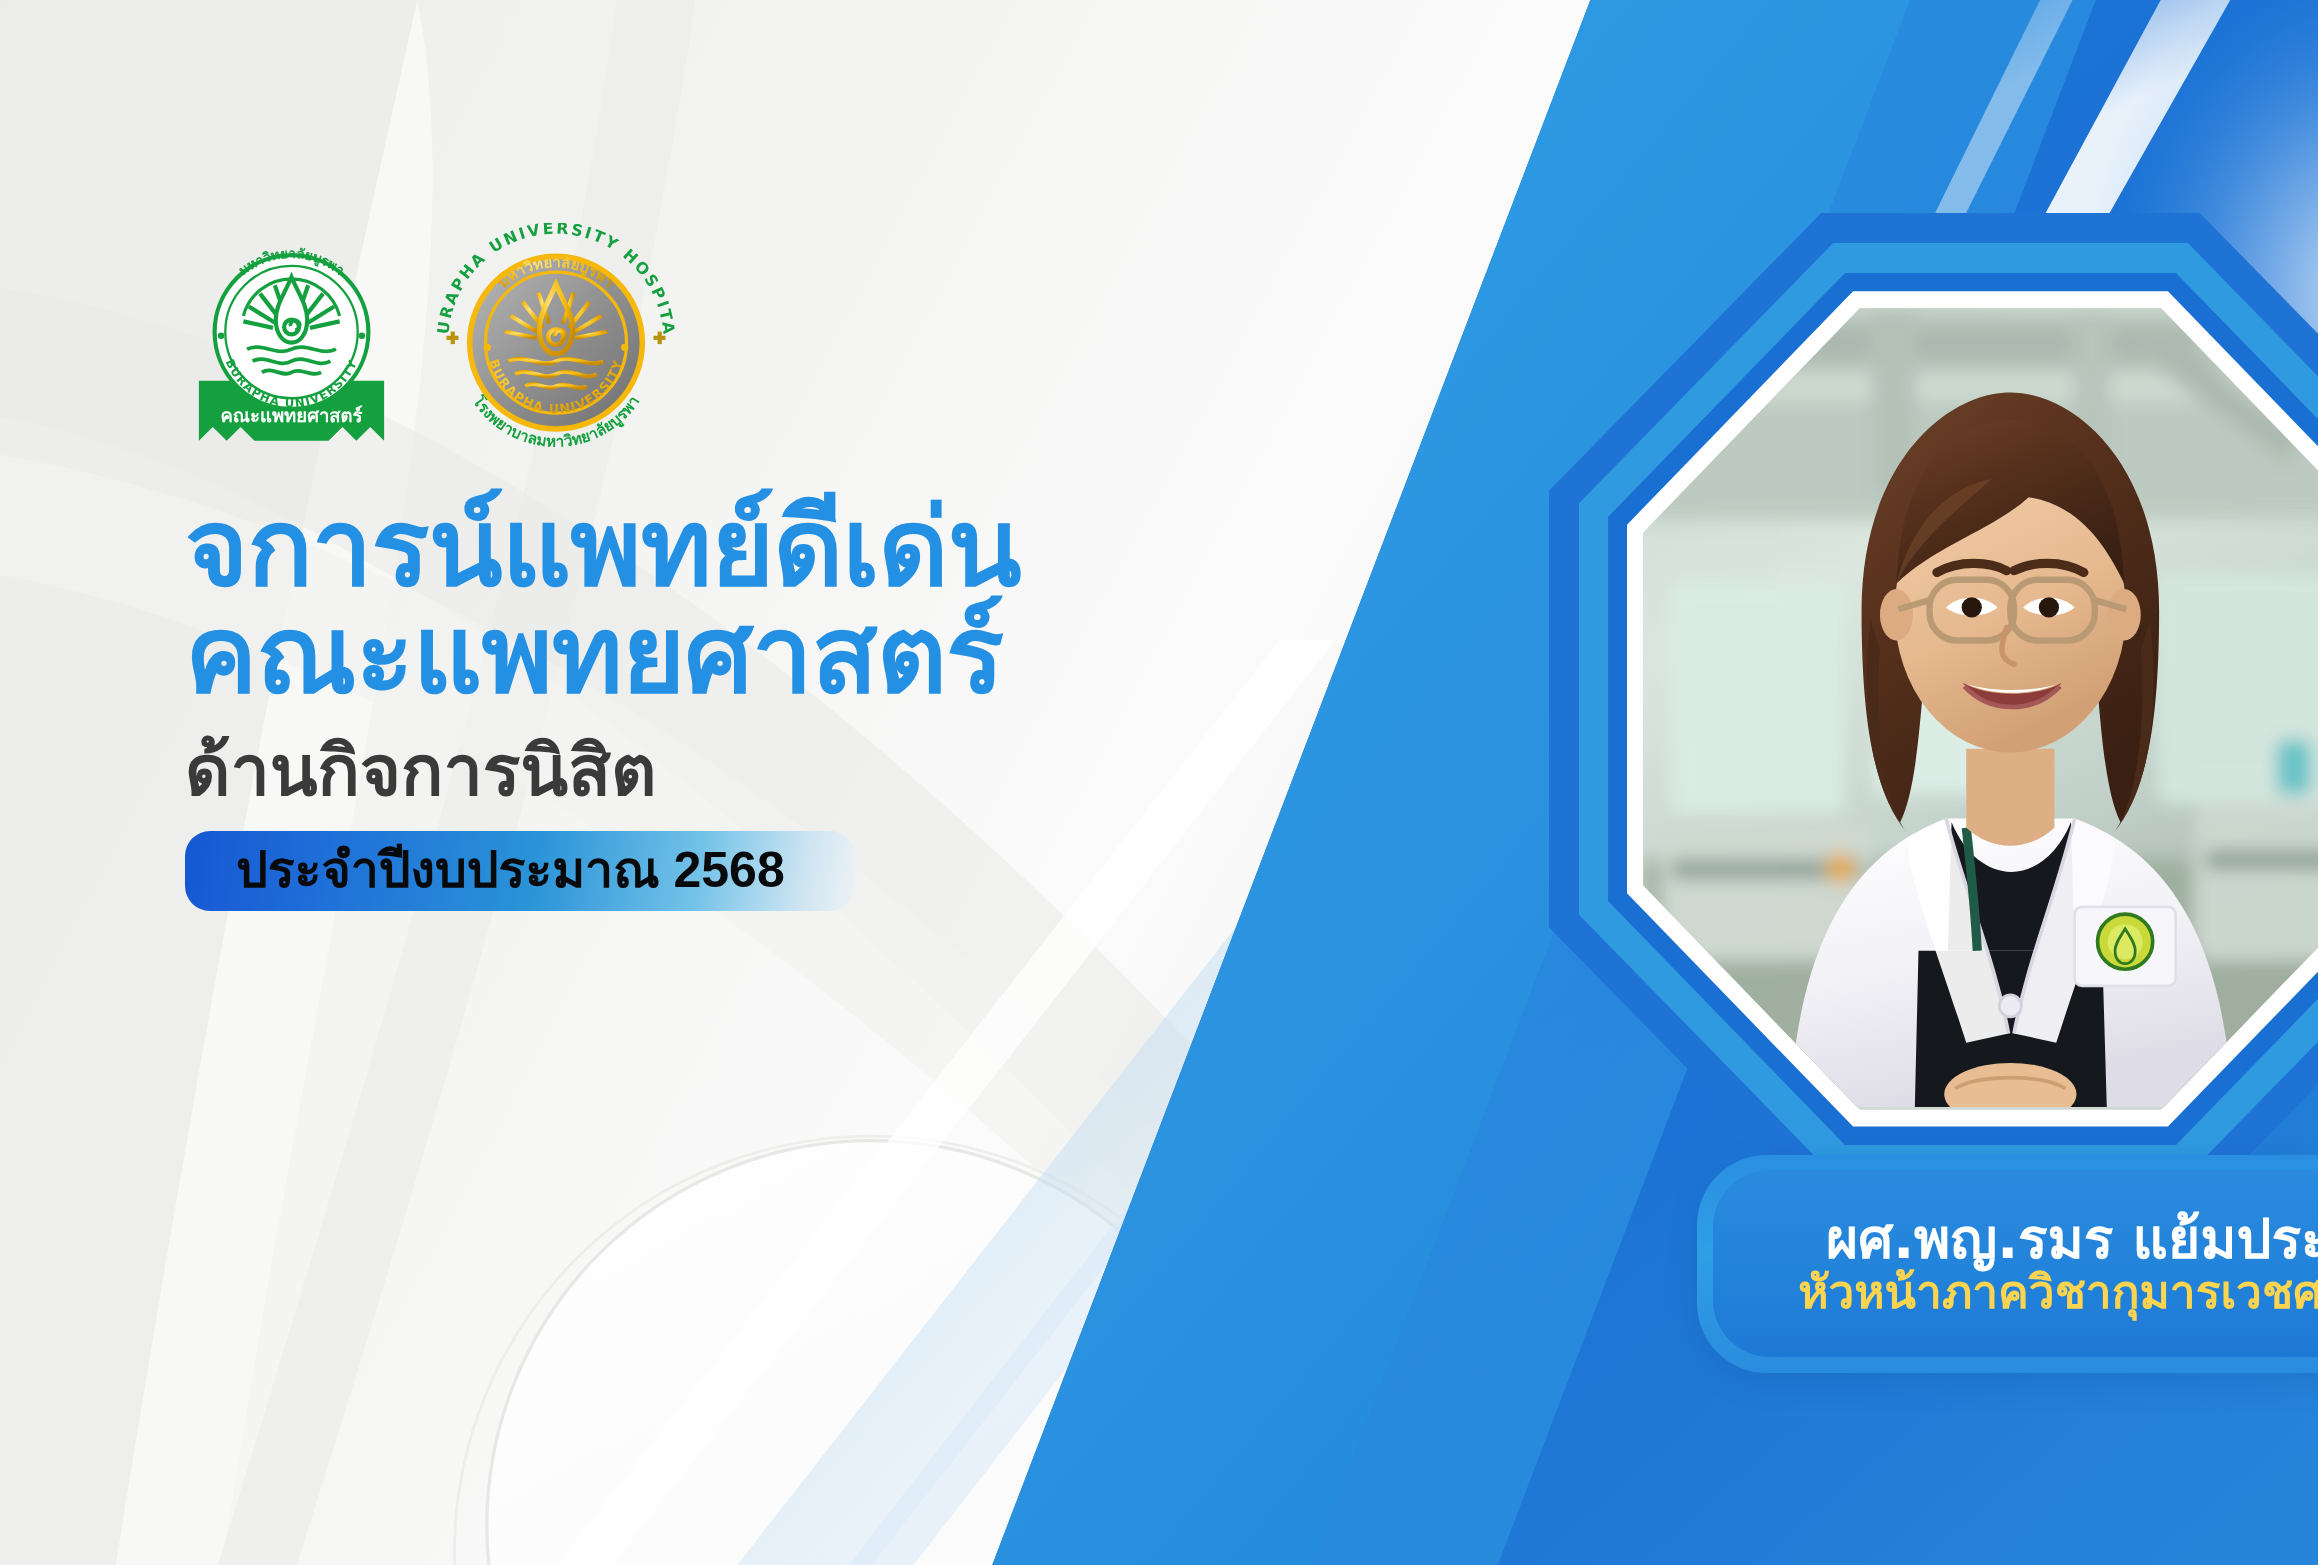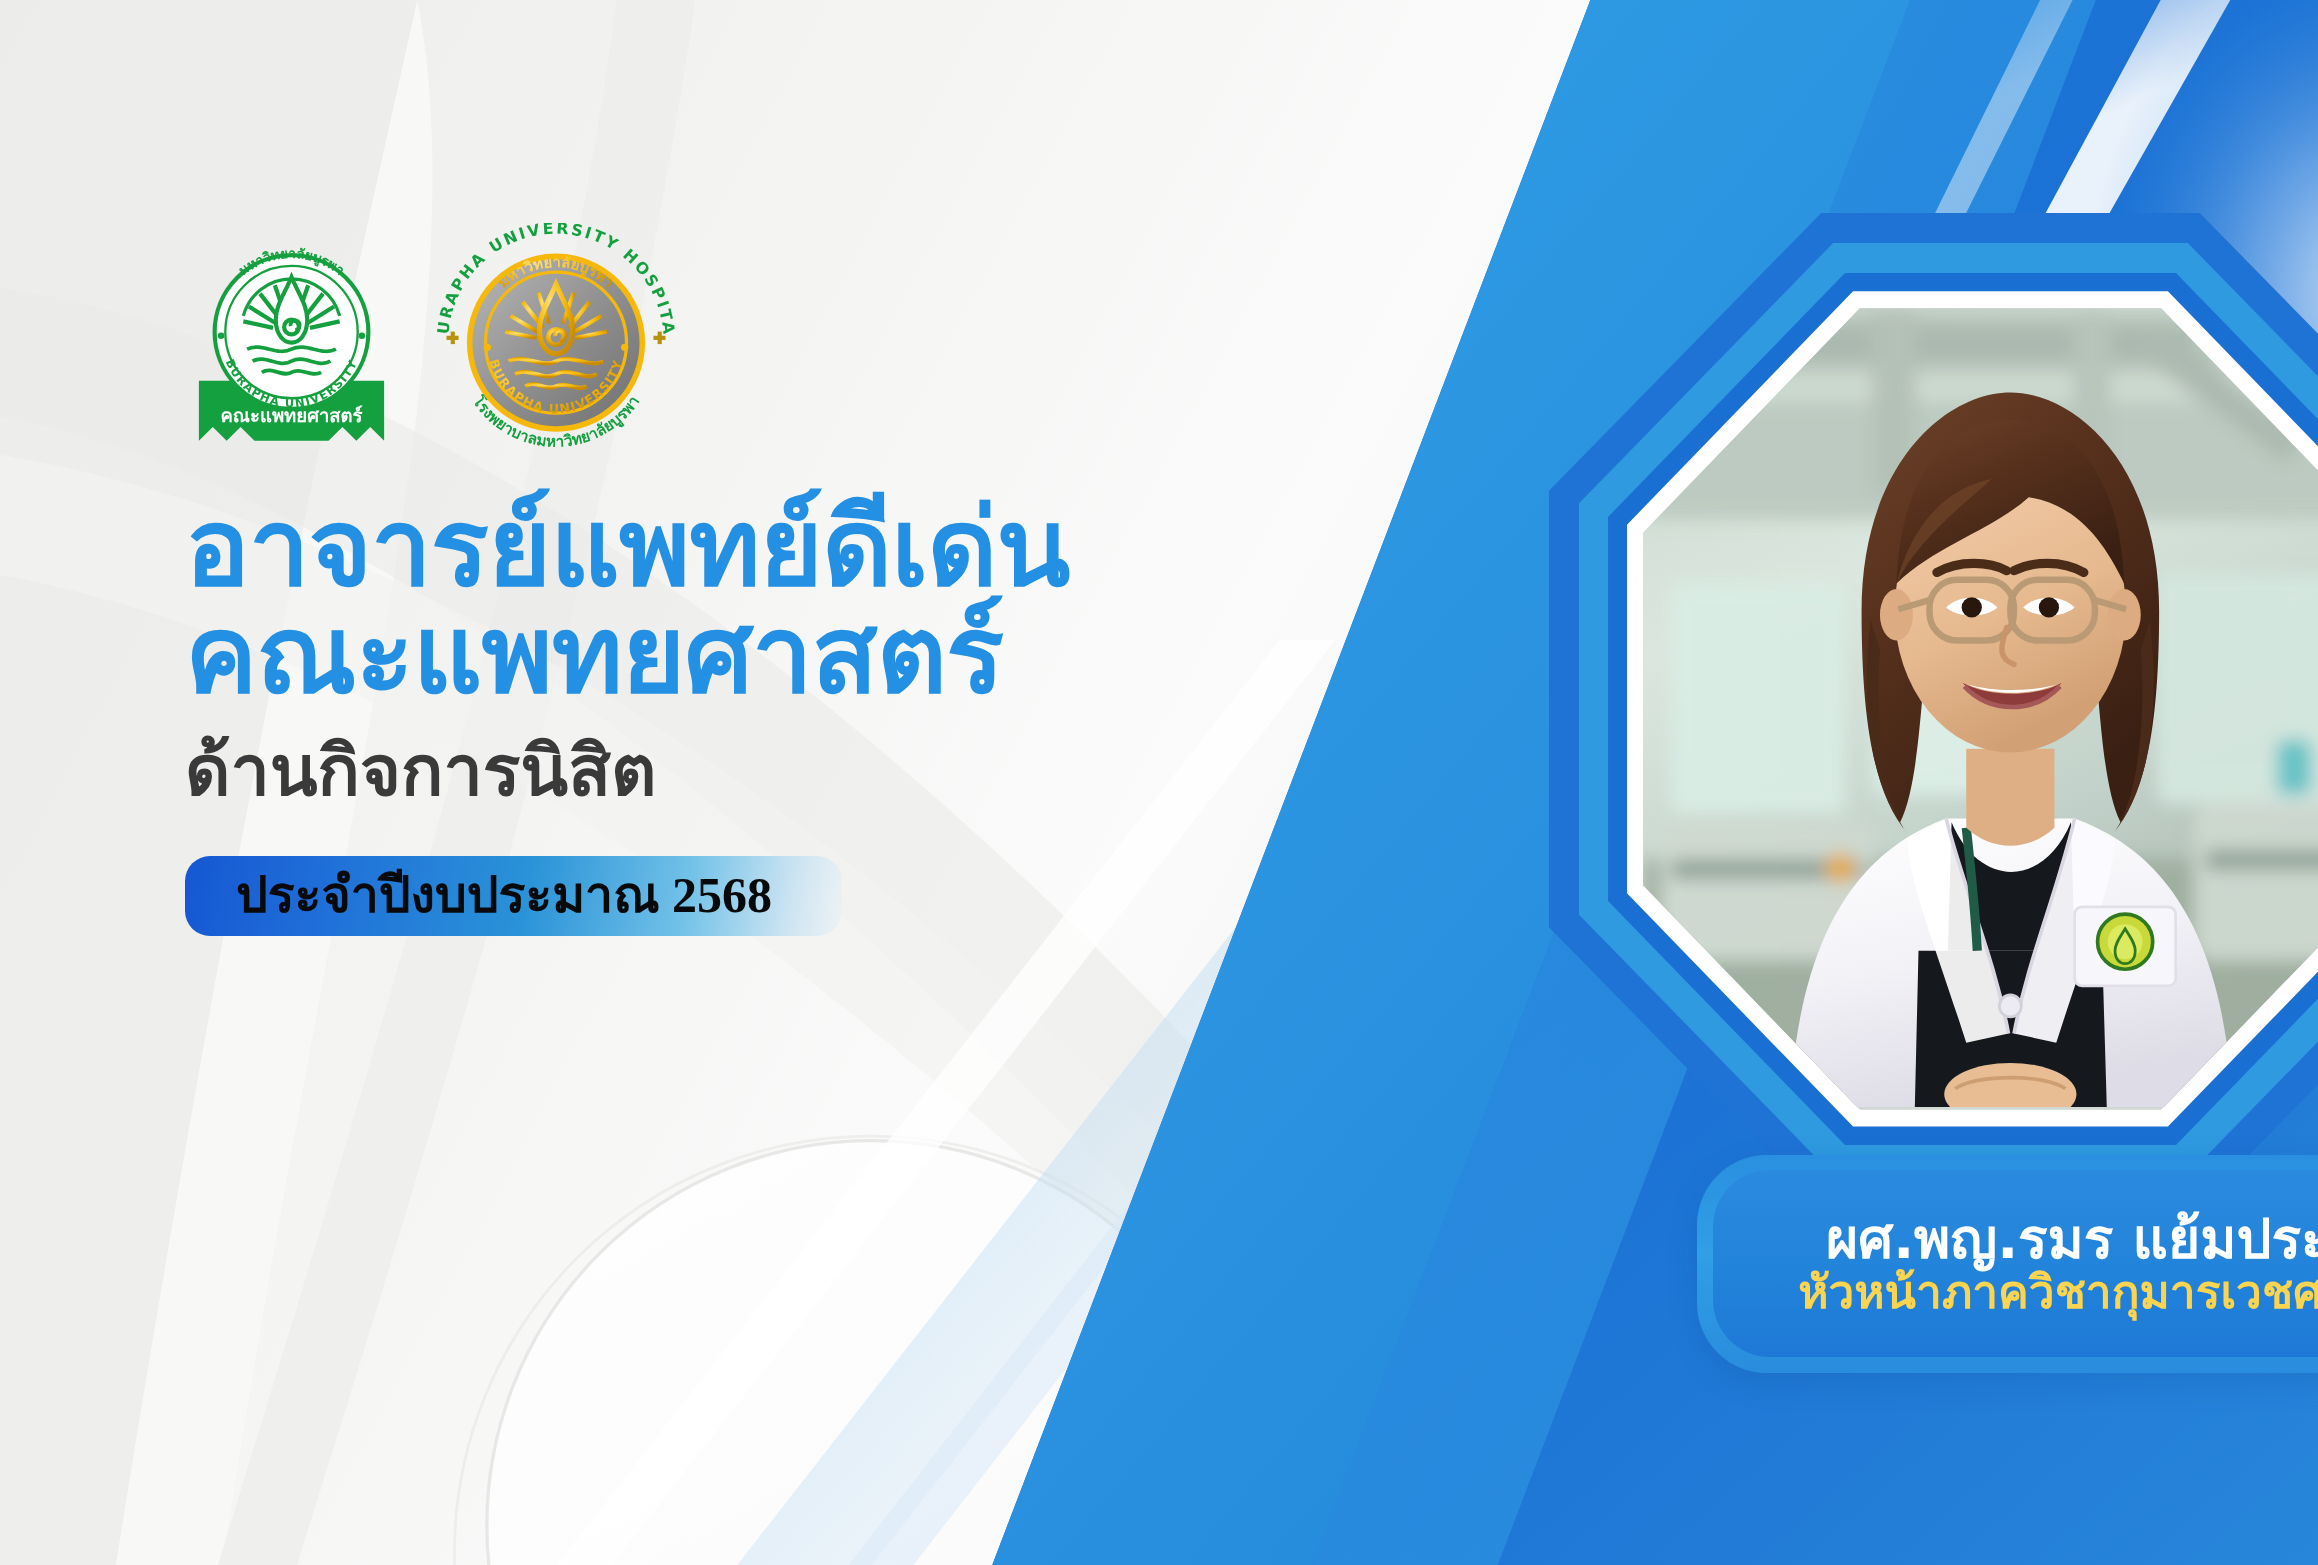--- a/index.html
+++ b/index.html
@@ -46,26 +46,26 @@
   .h-sub{
     font-family:Liberation Sans, sans-serif;
     font-weight:700;
     font-size:70px;
     line-height:1.0;
     color:#3a3a3a;
     margin-top:32px;
     white-space:nowrap;
   }
   .year-badge{
-    margin-top:50px;
+    margin-top:25px;
     display:inline-block;
     padding:14px 70px 16.7px 51px;
     border-radius:25px;
     background:linear-gradient(100deg,#1557d2 0%,#1e6bd8 18%,#2a93d8 52%,#73c2e8 76%,#cfe5f2 92%,#eef3f5 100%);
-    font-family:Liberation Serif, serif;
+    font-family:Liberation Sans, sans-serif;
     font-weight:700;
     font-size:50px;
     color:#07090a;
     white-space:nowrap;
     line-height:1.0;
   }
 
   
   .oct-wrap{
     position:absolute;
@@ -315,21 +315,21 @@
             <path d="M-102,48 C-68,30 -34,64 0,48 C34,30 68,64 102,48"></path>
             <path d="M-88,76 C-59,58 -30,92 0,76 C30,58 59,92 88,76"></path>
             <path d="M-66,102 C-44,86 -22,114 0,102 C22,90 44,114 66,102"></path>
           </g>
         </g>
       </svg>
     </div>
   </div>
 
   <div class="headline">
-    <div class="h-line l1">อาจารย์แพทย์ดีเด่น</div>
+    <div class="h-line l1">จการน์แพทย์ดีเด่น</div>
     <div class="h-line l2">คณะแพทยศาสตร์</div>
     <div class="h-sub">ด้านกิจการนิสิต</div>
     <div class="year-badge">ประจำปีงบประมาณ 2568</div>
   </div>
 
   <div class="oct-wrap">
     <div class="oct oct-o"></div>
     <div class="oct oct-m"></div>
     <div class="oct oct-i"></div>
     <div class="oct oct-w"></div>

